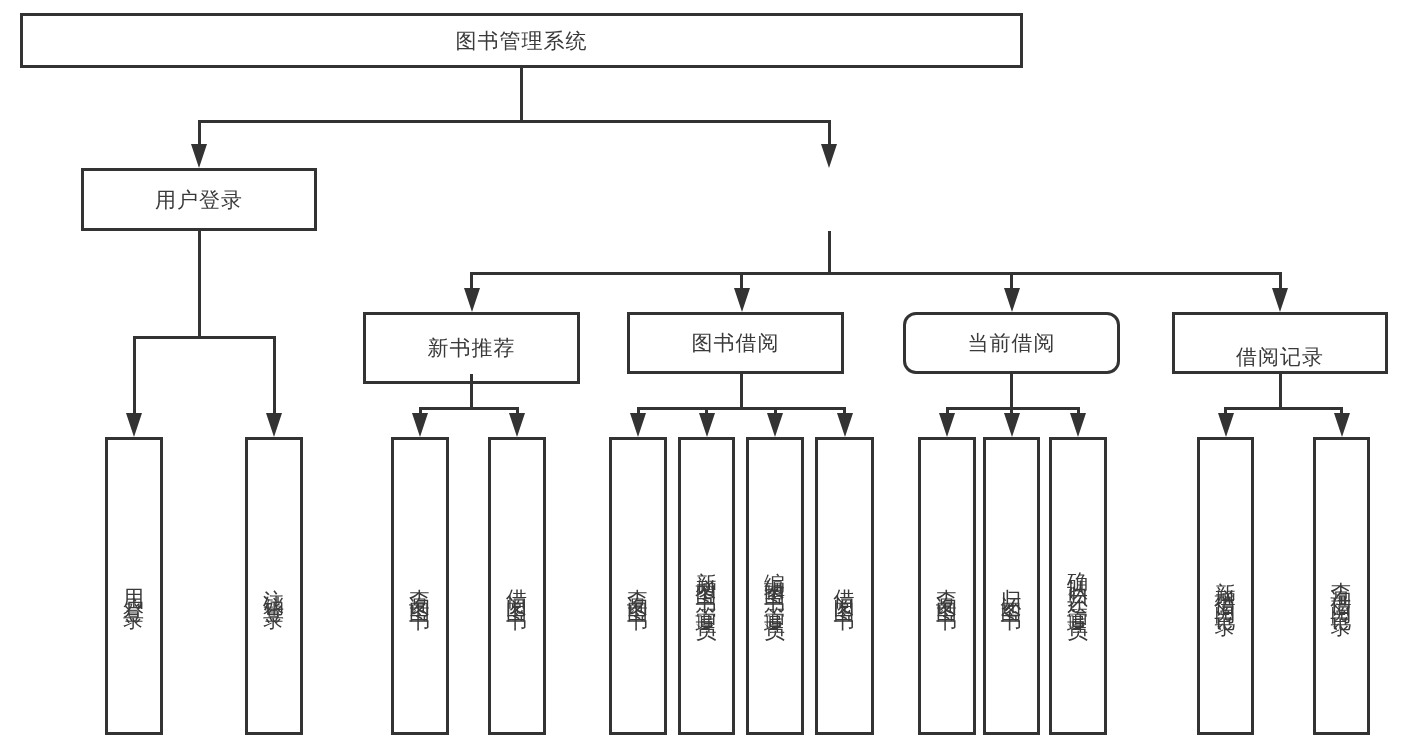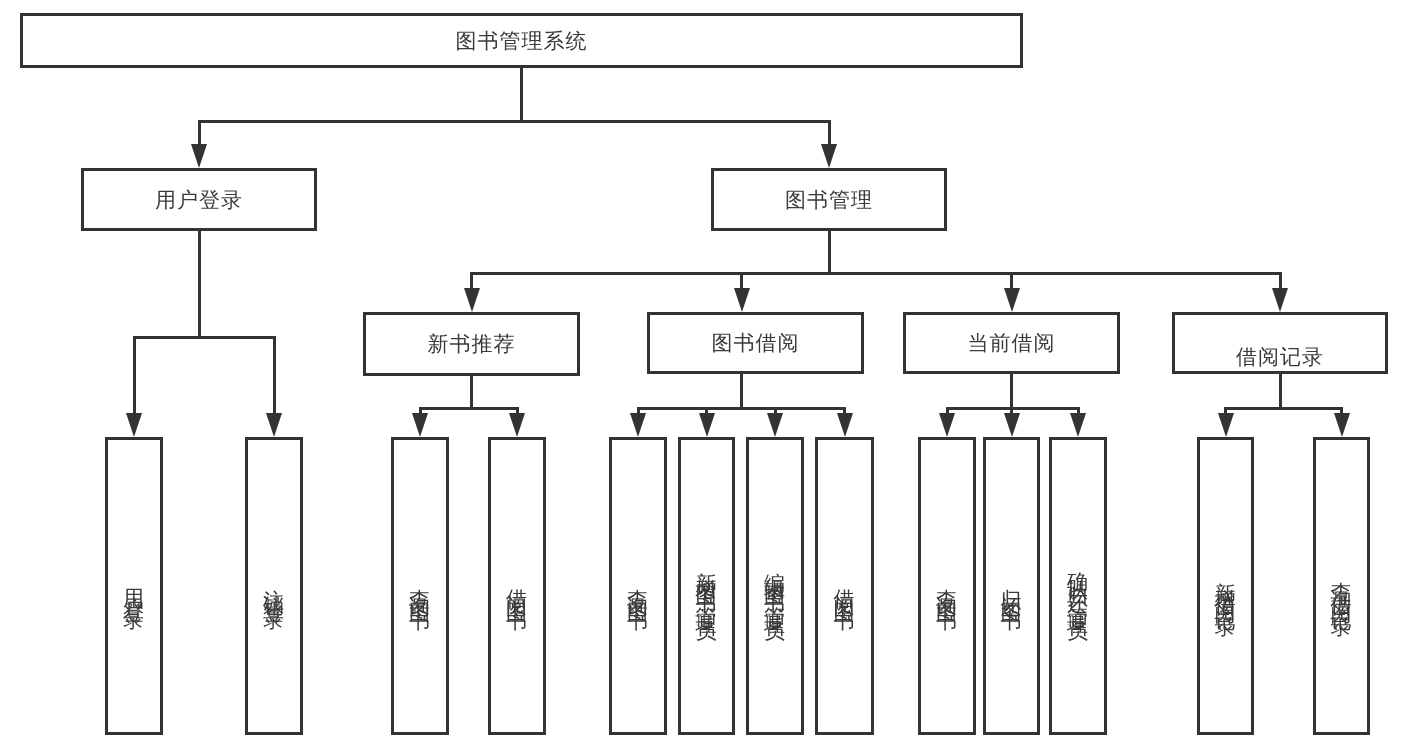--- a/index.html
+++ b/index.html
@@ -58,36 +58,33 @@
 </head>
 <body>
 
 <div id="diagram">
 <div class="node" style="left: 20px; top: 13px; width: 1003px; height: 55px;">
       <span class="lbl">图书管理系统</span>
     </div>
     <div class="node" style="left: 81px; top: 168px; width: 236px; height: 63px;">
       <span class="lbl">用户登录</span>
     </div>
-    <div class="node" style="left: 711px; top: 168px; width: 236px; height: 63px;">
-      <span class="lbl">图书管理</span>
-    </div>
     <div class="node v" style="left: 105px; top: 437px; width: 58px; height: 298px;">
       <span class="lbl">用户登录</span>
     </div>
     <div class="node v" style="left: 245px; top: 437px; width: 58px; height: 298px;">
       <span class="lbl">注销登录</span>
     </div>
-    <div class="node" style="left: 363px; top: 312px; width: 217px; height: 64px;">
+    <div class="node" style="left: 363px; top: 312px; width: 217px; height: 72px;">
       <span class="lbl">新书推荐</span>
     </div>
-    <div class="node" style="left: 647px; top: 312px; width: 217px; height: 62px;">
+    <div class="node" style="left: 627px; top: 312px; width: 217px; height: 62px;">
       <span class="lbl">图书借阅</span>
     </div>
-    <div class="node" style="left: 903px; top: 312px; width: 217px; height: 62px;">
+    <div class="node" style="left: 903px; top: 312px; width: 217px; height: 62px; border-radius: 13px;">
       <span class="lbl">当前借阅</span>
     </div>
     <div class="node" style="left: 1172px; top: 312px; width: 216px; height: 62px; align-items: flex-end;">
       <span class="lbl">借阅记录</span>
     </div>
     <div class="node v" style="left: 391px; top: 437px; width: 58px; height: 298px;">
       <span class="lbl">查询图书</span>
     </div>
     <div class="node v" style="left: 488px; top: 437px; width: 58px; height: 298px;">
       <span class="lbl">借阅图书</span>

